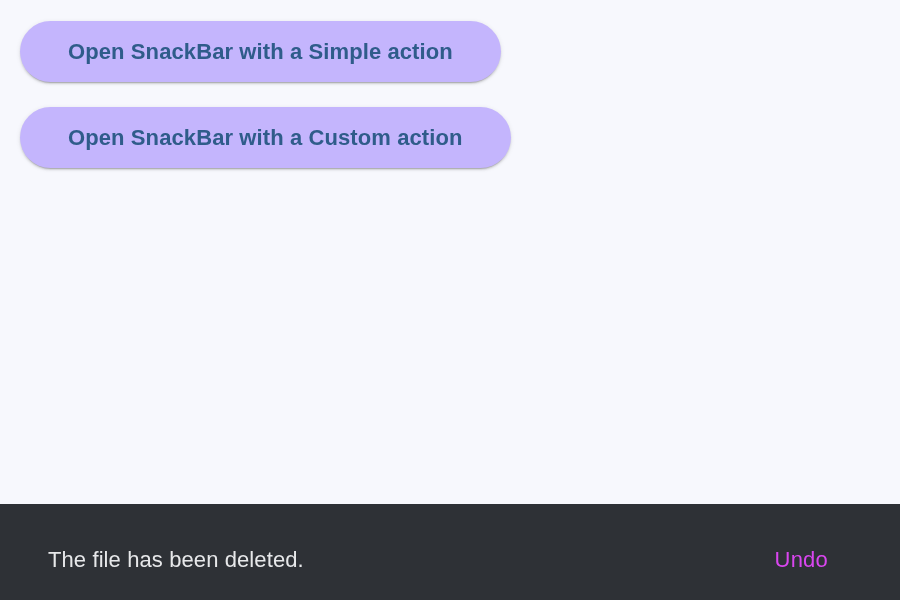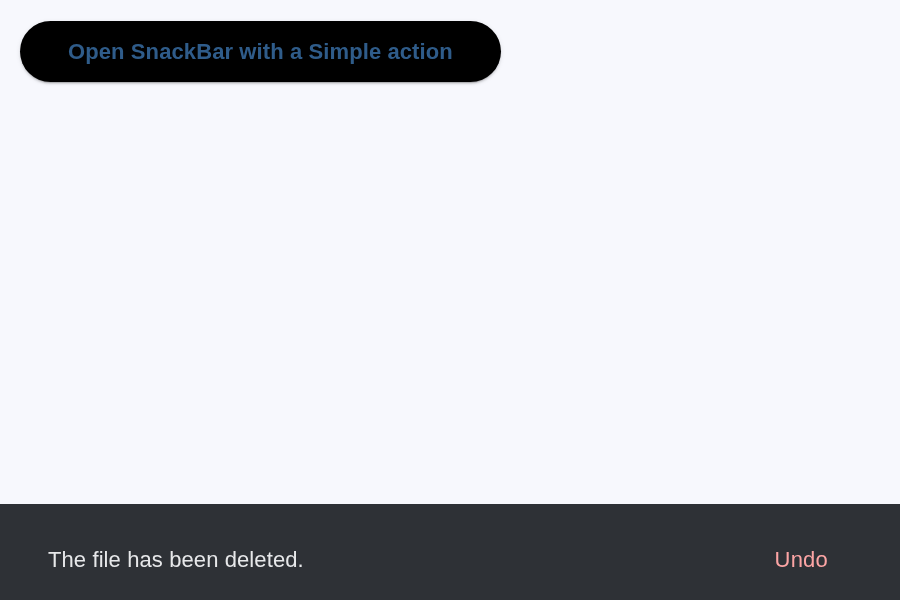--- a/index.html
+++ b/index.html
@@ -39,21 +39,21 @@
 
   .action-button {
     display: inline-flex;
     align-items: center;
     justify-content: flex-start;
     height: 61px;
     padding: 0 48px 0 48px;
     border: none;
     outline: none;
     border-radius: 999px;
-    background: #000000;
+    background: #c4b5fd;
     color: #2f5c8a;
     font-family: "Liberation Sans", sans-serif;
     font-size: 22px;
     font-weight: bold;
     letter-spacing: 0.1px;
     line-height: 1;
     cursor: pointer;
     box-shadow:
       0 3px 1px -2px rgba(0,0,0,0.18),
       0 2px 2px 0 rgba(0,0,0,0.11),
@@ -84,41 +84,44 @@
     line-height: 1.2;
     letter-spacing: 0.1px;
     white-space: nowrap;
   }
 
   .snackbar-action {
     background: none;
     border: none;
     outline: none;
     padding: 4px 2px;
-    color: #fca5a5;
+    color: #d946ef;
     font-family: "Liberation Sans", sans-serif;
     font-size: 22px;
     font-weight: normal;
     letter-spacing: 0.2px;
     line-height: 1.2;
     cursor: pointer;
     white-space: nowrap;
   }
 </style>
 </head>
 <body>
 
 <div class="app-surface">
 
   <div class="button-stack">
 
     <button class="action-button">
       <span>Open SnackBar with a Simple action</span>
     </button>
 
+    <button class="action-button">
+      <span>Open SnackBar with a Custom action</span>
+    </button>
 
   </div>
 
 </div>
 
 <div class="snackbar">
   <span class="snackbar-message">The file has been deleted.</span>
   <button class="snackbar-action">Undo</button>
 </div>
 

